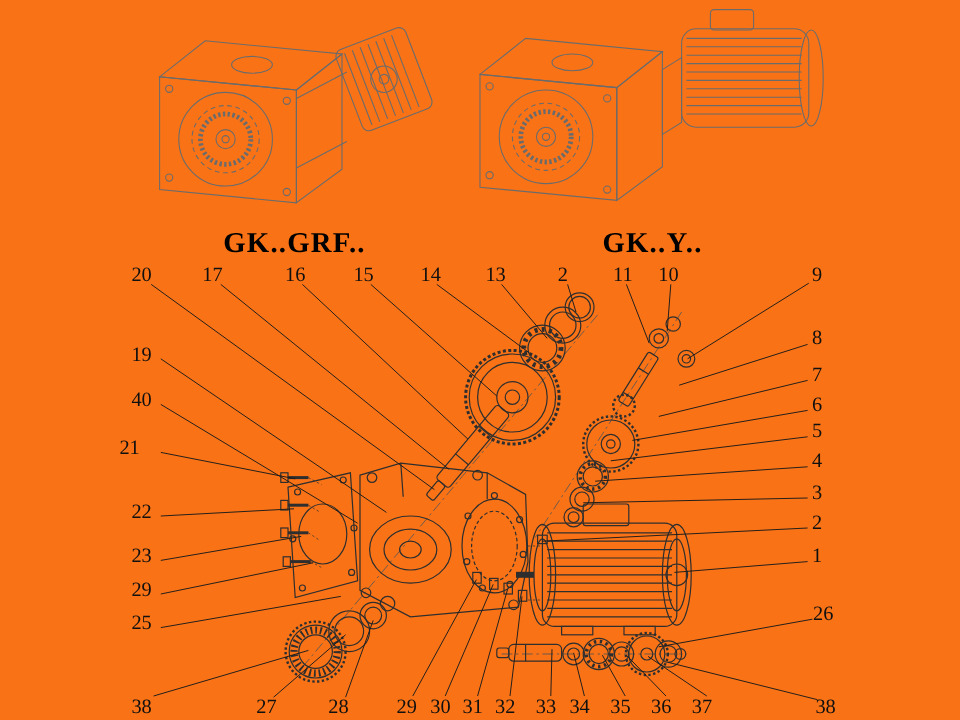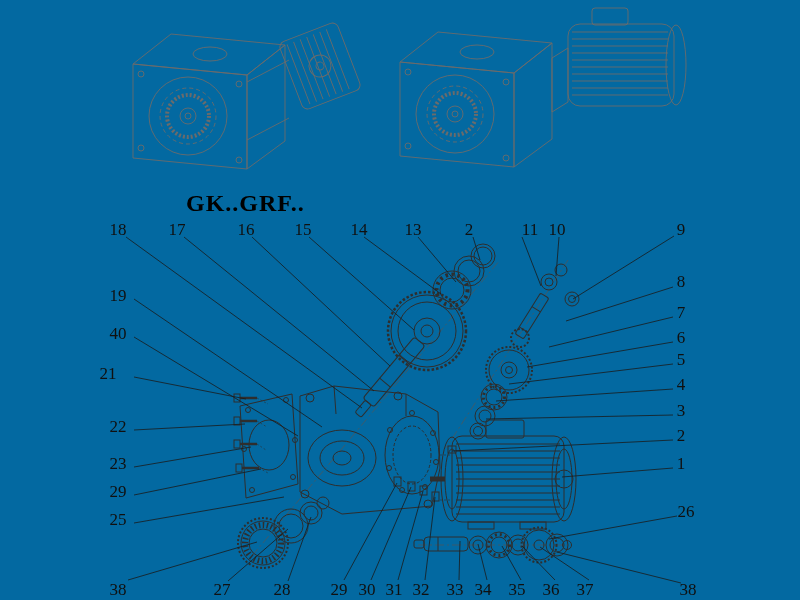--- a/index.html
+++ b/index.html
@@ -1,16 +1,16 @@
 <!DOCTYPE html>
 <html><head>
 <meta charset="utf-8">
 <style>
   html,body{margin:0;padding:0;background:#ffffff;}
-  .stage{position:relative;width:800px;height:600px;background:#0369a1;overflow:hidden;
+  .stage{position:relative;width:800px;height:600px;background:#f97316;overflow:hidden;
          font-family:"Liberation Serif", serif;}
   .variant-title{position:absolute;font-weight:bold;font-size:24px;color:#000;letter-spacing:1px;
                  white-space:nowrap;}
   .title-left{left:186px;top:190px;}
   .title-right{left:502px;top:190px;}
   .callout{position:absolute;transform:translate(-50%,-50%);font-size:17px;color:#101010;
            white-space:nowrap;line-height:1;}
   svg{position:absolute;left:0;top:0;}
 </style>
 </head>
@@ -291,29 +291,30 @@
     <line x1="425" y1="580" x2="435" y2="497"></line>
     <line x1="459" y1="580" x2="460" y2="541"></line>
     <line x1="487" y1="580" x2="478" y2="544"></line>
     <line x1="521" y1="580" x2="502" y2="546"></line>
     <line x1="555" y1="580" x2="522" y2="546"></line>
     <line x1="589" y1="580" x2="540" y2="547"></line>
   </g>
 </svg>
 
   <div class="variant-title title-left">GK..GRF..</div>
-
-  <span class="callout" style="left:118px;top:229px">18</span>
+  <div class="variant-title title-right">GK..Y..</div>
+
+  <span class="callout" style="left:118px;top:229px">20</span>
   <span class="callout" style="left:177px;top:229px">17</span>
   <span class="callout" style="left:246px;top:229px">16</span>
   <span class="callout" style="left:303px;top:229px">15</span>
   <span class="callout" style="left:359px;top:229px">14</span>
   <span class="callout" style="left:413px;top:229px">13</span>
   <span class="callout" style="left:469px;top:229px">2</span>
-  <span class="callout" style="left:530px;top:229px">11</span>
+  <span class="callout" style="left:519px;top:229px">11</span>
   <span class="callout" style="left:557px;top:229px">10</span>
   <span class="callout" style="left:681px;top:229px">9</span>
   <span class="callout" style="left:681px;top:281px">8</span>
   <span class="callout" style="left:681px;top:312px">7</span>
   <span class="callout" style="left:681px;top:337px">6</span>
   <span class="callout" style="left:681px;top:359px">5</span>
   <span class="callout" style="left:681px;top:384px">4</span>
   <span class="callout" style="left:681px;top:410px">3</span>
   <span class="callout" style="left:681px;top:435px">2</span>
   <span class="callout" style="left:681px;top:463px">1</span>

